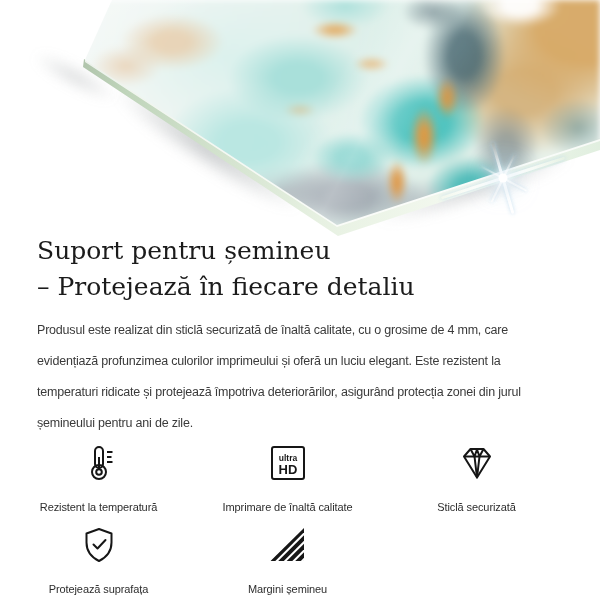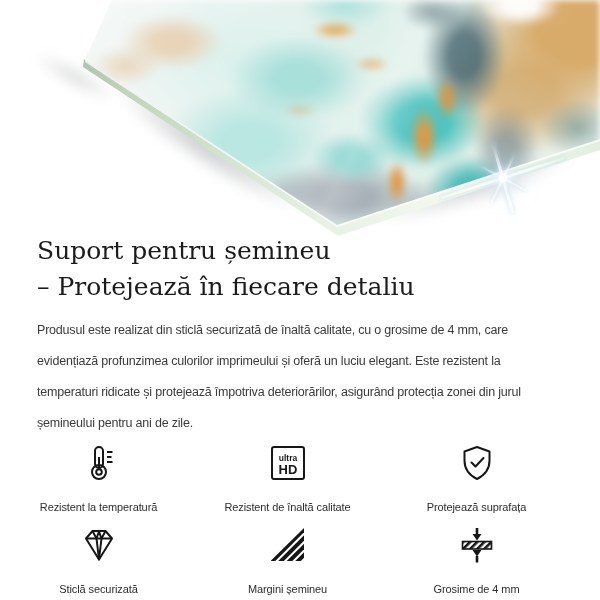--- a/index.html
+++ b/index.html
@@ -129,73 +129,57 @@
         </svg>
         <div class="f-label">Rezistent la temperatură</div>
       </div>
 
       <div class="feature">
         <svg width="40" height="40" viewBox="0 0 40 40">
           <rect class="ic" x="4" y="4" width="32" height="32" rx="2" stroke-width="2.6"></rect>
           <text x="20" y="17.5" text-anchor="middle" font-size="8.5" font-weight="600" fill="#161616" font-family="Liberation Sans, sans-serif">ultra</text>
           <text x="20" y="31" text-anchor="middle" font-size="13" font-weight="800" fill="#161616" font-family="Liberation Sans, sans-serif">HD</text>
         </svg>
-        <div class="f-label">Rezistent de înaltă calitate</div>
-      </div>
-
-      <div class="feature">
-        <svg width="40" height="40" viewBox="0 0 40 40">
-          <path class="ic" d="M20 4 L32.5 8.5 V17.5 C32.5 26.5 27 32.5 20 36 C13 32.5 7.5 26.5 7.5 17.5 V8.5 Z" stroke-linejoin="round"></path>
-          <path class="ic" d="M14.5 19.5 L18.5 23.5 L26.5 15" stroke-width="2.4" stroke-linecap="round" stroke-linejoin="round"></path>
-        </svg>
-        <div class="f-label">Protejează suprafața</div>
+        <div class="f-label">Imprimare de înaltă calitate</div>
       </div>
 
       <div class="feature">
         <svg width="40" height="40" viewBox="0 0 40 40">
           <g class="ic" stroke-linejoin="round">
             <path d="M13.5 6 H26.5 L33 13.5 L20 34.5 L7 13.5 Z"></path>
             <path d="M7 13.5 H33"></path>
             <path d="M13.5 6 L17.5 13.5 L20 6.5 L22.5 13.5 L26.5 6"></path>
             <path d="M17.5 13.5 L20 34.5 L22.5 13.5"></path>
           </g>
         </svg>
         <div class="f-label">Sticlă securizată</div>
+      </div>
+
+      <div class="feature">
+        <svg width="40" height="40" viewBox="0 0 40 40">
+          <path class="ic" d="M20 4 L32.5 8.5 V17.5 C32.5 26.5 27 32.5 20 36 C13 32.5 7.5 26.5 7.5 17.5 V8.5 Z" stroke-linejoin="round"></path>
+          <path class="ic" d="M14.5 19.5 L18.5 23.5 L26.5 15" stroke-width="2.4" stroke-linecap="round" stroke-linejoin="round"></path>
+        </svg>
+        <div class="f-label">Protejează suprafața</div>
       </div>
 
       <div class="feature">
         <svg width="40" height="40" viewBox="0 0 40 40">
           <defs>
             <clipPath id="tri-clip">
                 <path d="M2.5 36 L36 36 L36 3 Z"></path>
               </clipPath>
           </defs>
           <g clip-path="url(#tri-clip)" stroke="#161616" stroke-width="4">
             <line x1="2" y1="38.5" x2="38.5" y2="2"></line>
             <line x1="10.5" y1="38.5" x2="38.5" y2="10.5"></line>
             <line x1="19" y1="38.5" x2="38.5" y2="19"></line>
             <line x1="27.5" y1="38.5" x2="38.5" y2="27.5"></line>
             <line x1="36" y1="38.5" x2="38.5" y2="36"></line>
           </g>
         </svg>
         <div class="f-label">Margini șemineu</div>
       </div>
 
-      <div class="feature">
-        <svg width="40" height="40" viewBox="0 0 40 40">
-          <defs>
-            <pattern id="hatch-pat" width="5" height="5" patternUnits="userSpaceOnUse" patternTransform="rotate(45)">
-              <rect width="5" height="5" fill="#ffffff"></rect>
-              <rect width="2.6" height="5" fill="#161616"></rect>
-            </pattern>
-          </defs>
-          <line x1="20" y1="3" x2="20" y2="9.5" stroke="#161616" stroke-width="2.6"></line>
-          <polygon points="15.5,9 24.5,9 20,15.5" fill="#161616"></polygon>
-          <rect x="5.5" y="16.5" width="29" height="7.5" fill="url(#hatch-pat)" stroke="#161616" stroke-width="1.6"></rect>
-          <polygon points="15.5,31.5 24.5,31.5 20,25" fill="#161616" transform="rotate(180 20 28.25)"></polygon>
-          <line x1="20" y1="31" x2="20" y2="37.5" stroke="#161616" stroke-width="2.6"></line>
-        </svg>
-        <div class="f-label">Grosime de 4 mm</div>
-      </div>
 
     </div>
   </div>
 </div>
 
 </body></html>

